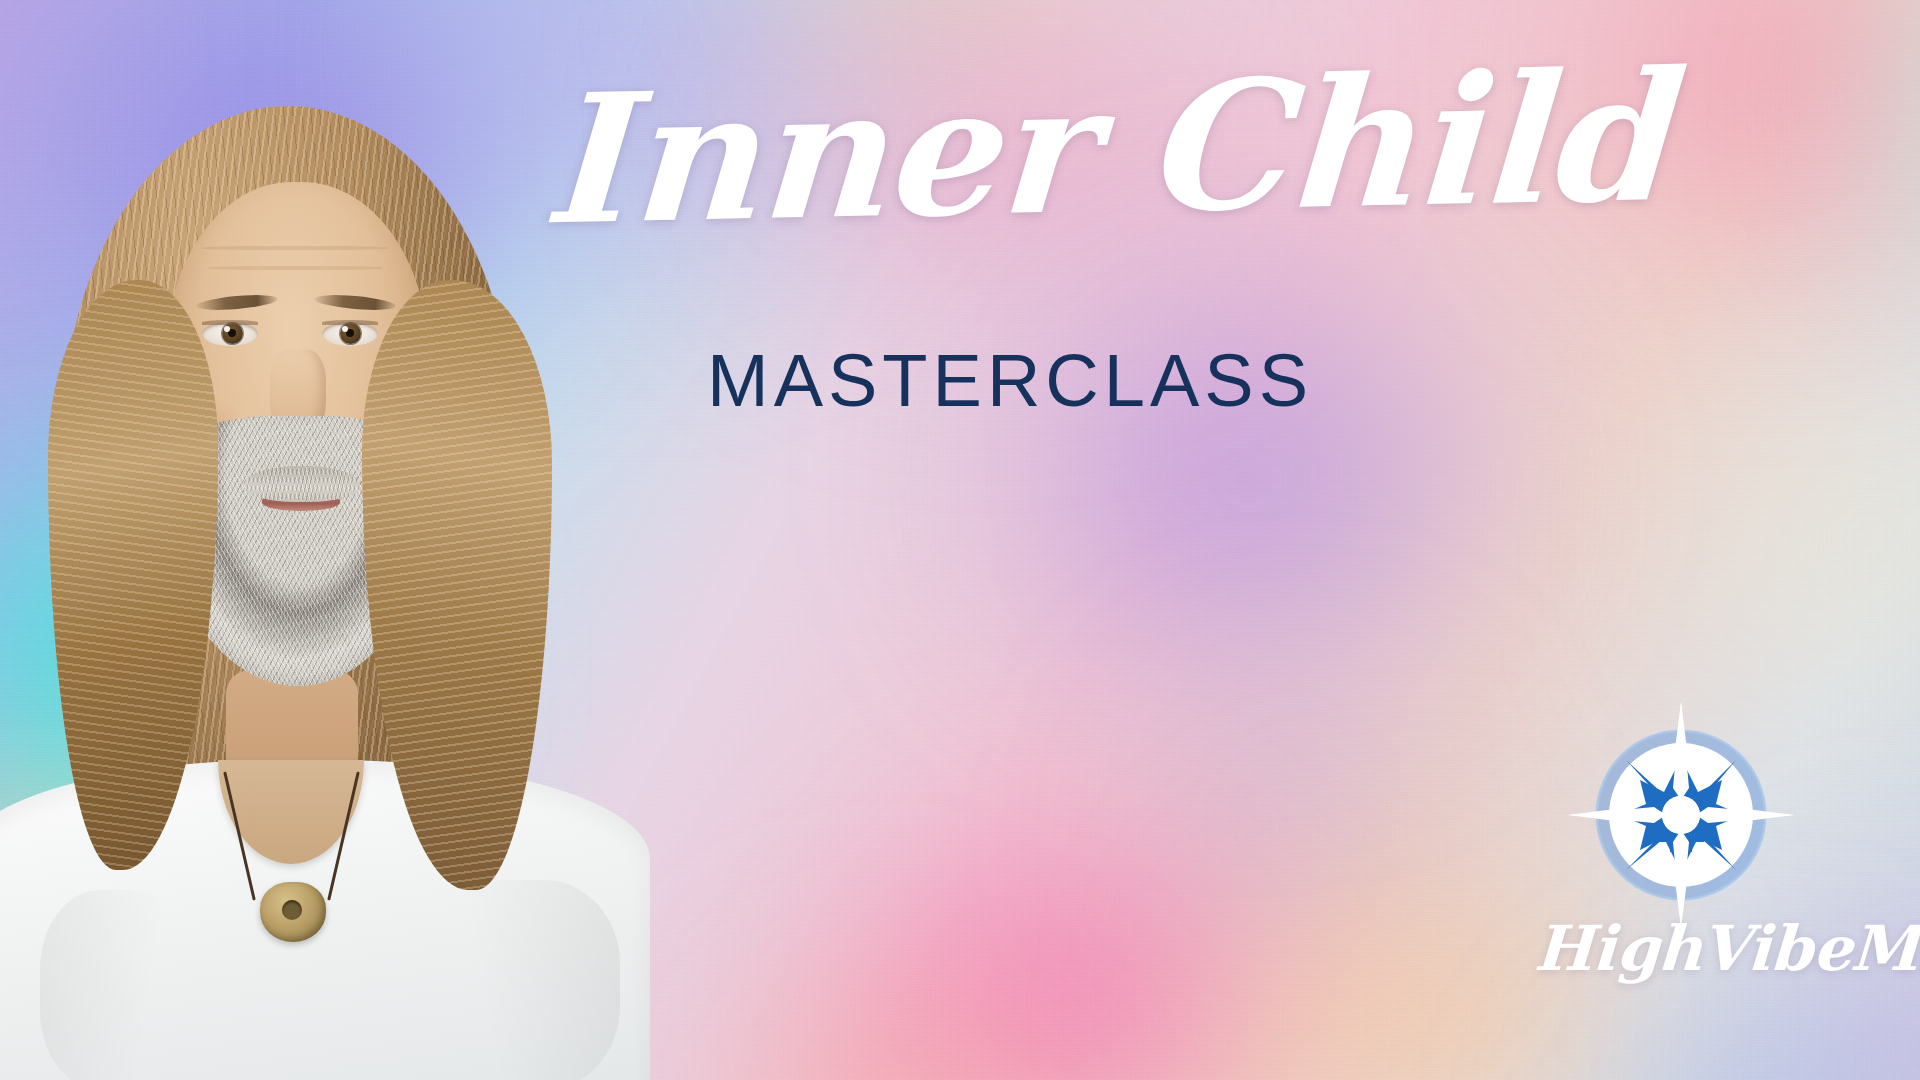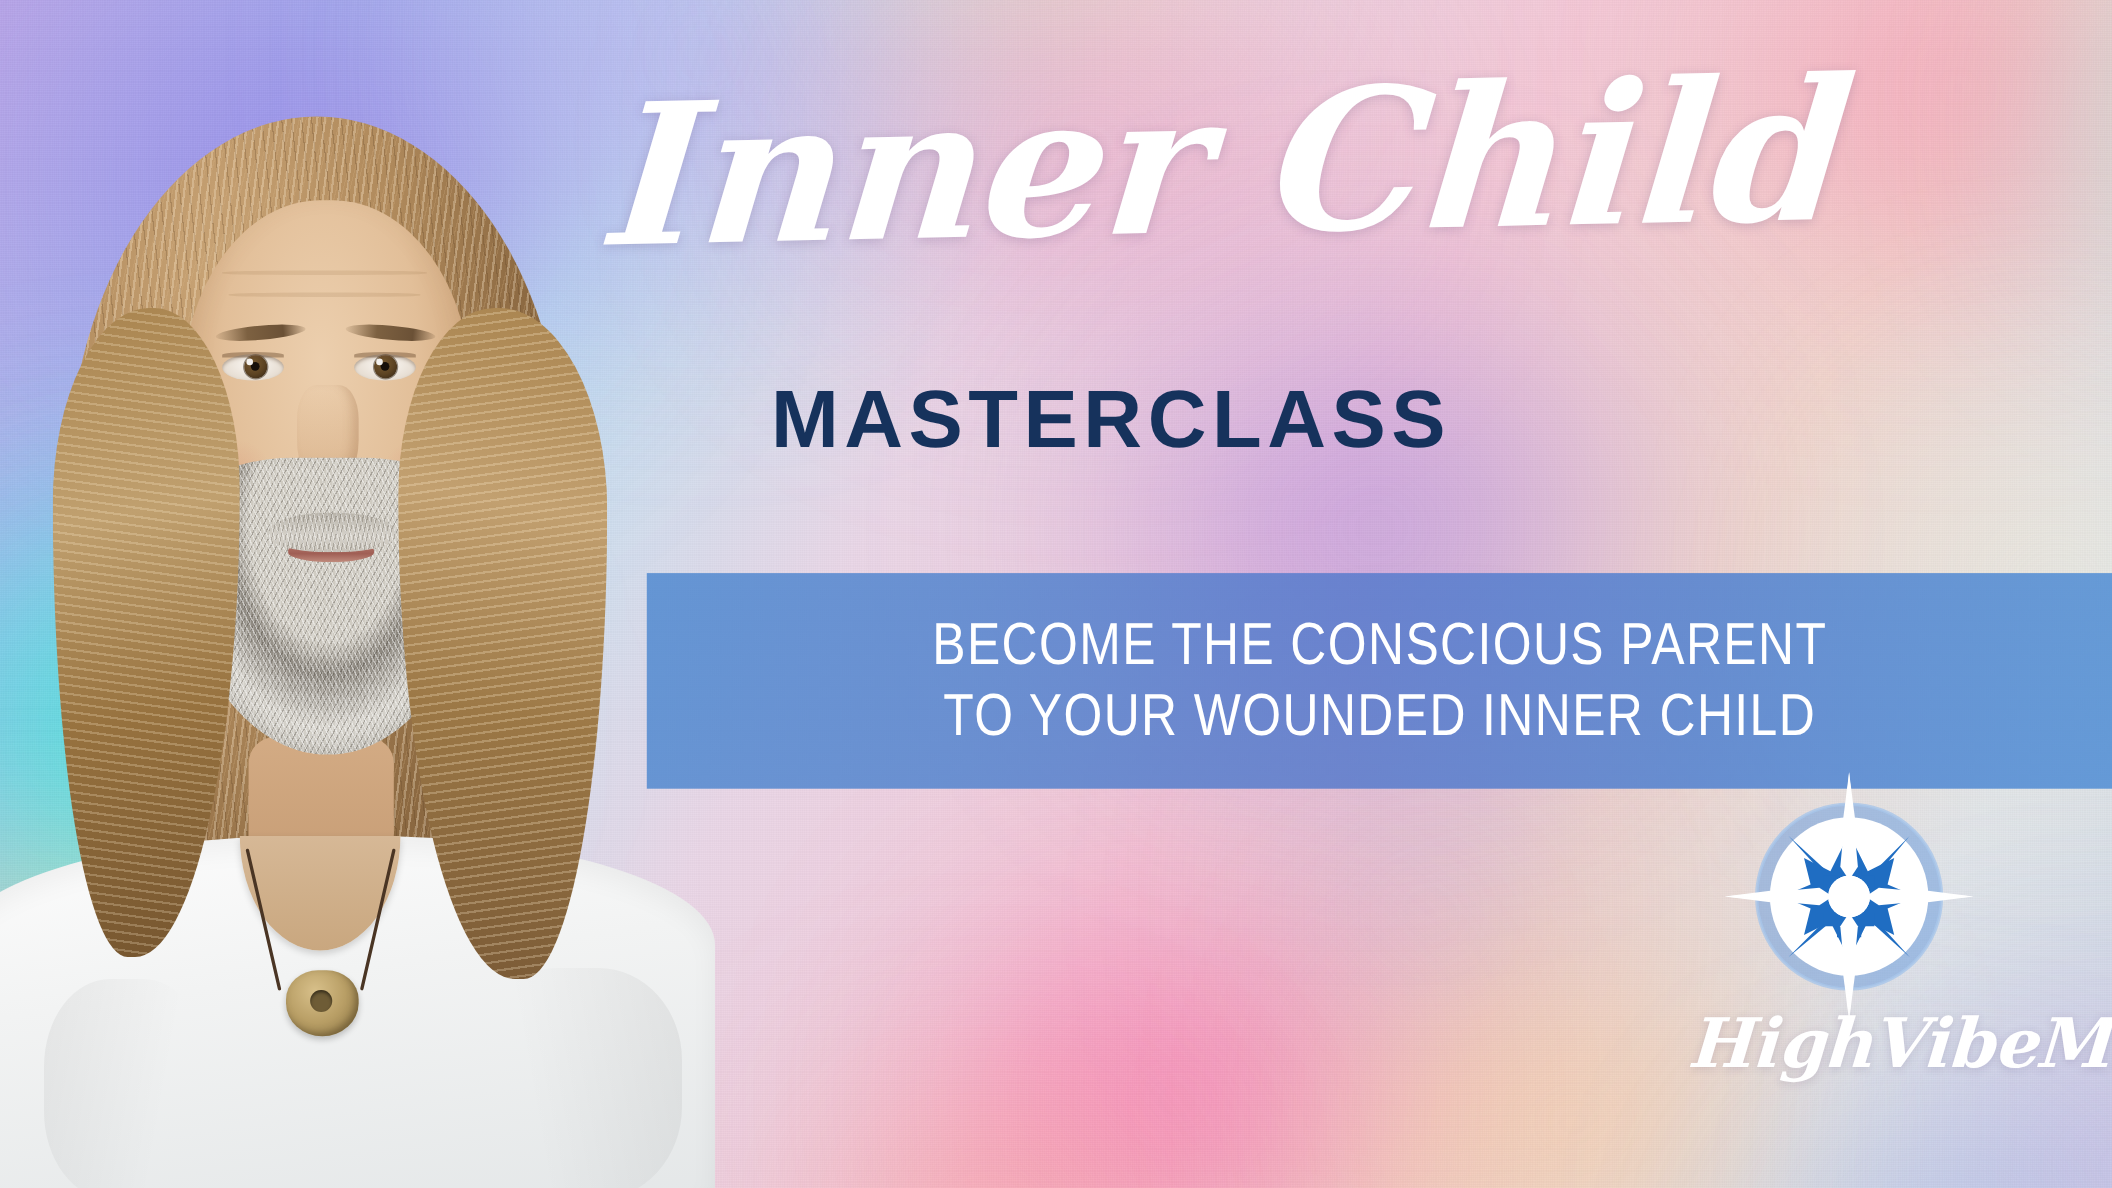--- a/index.html
+++ b/index.html
@@ -256,21 +256,21 @@
     text-shadow: 0 2px 10px rgba(90,70,120,.22);
     transform: skewX(-7deg) rotate(-1.2deg);
   }
   .masterclass {
     position: absolute;
     left: 560px; top: 344px;
     width: 900px;
     text-align: center;
     color: #16325c;
     font-family: "Liberation Sans", sans-serif;
-    font-weight: 700;
+    font-weight: 400;
     font-size: 74px;
     letter-spacing: 5px;
     line-height: 1;
     white-space: nowrap;
   }
 
   
   .banner {
     position: absolute;
     left: 588px; top: 521px;
@@ -386,24 +386,20 @@
     <div class="p-layer cord-l"></div>
     <div class="p-layer cord-r"></div>
     <div class="p-layer pendant"></div>
     <div class="p-layer pendant-hole"></div>
   </div>
 
   <div class="title-script">Inner Child</div>
 
   <div class="masterclass">MASTERCLASS</div>
 
-  <div class="banner">
-    <div class="banner-line">BECOME THE CONSCIOUS PARENT</div>
-    <div class="banner-line">TO YOUR WOUNDED INNER CHILD</div>
-  </div>
 
   <div class="logo">
     <div class="compass-wrap">
       <svg viewBox="0 0 230 230" width="230" height="230" aria-hidden="true">
         <circle cx="115" cy="115" r="84" fill="#6f9fdc" opacity="0.55"></circle>
         <circle cx="115" cy="115" r="84" fill="none" stroke="#a8c6ea" stroke-width="3" opacity="0.8"></circle>
         <circle cx="115" cy="115" r="72" fill="#ffffff"></circle>
 
         <polygon points="115,2 128,104 115,132 102,104" fill="#ffffff"></polygon>
         <polygon points="115,228 128,126 115,98 102,126" fill="#ffffff"></polygon>

